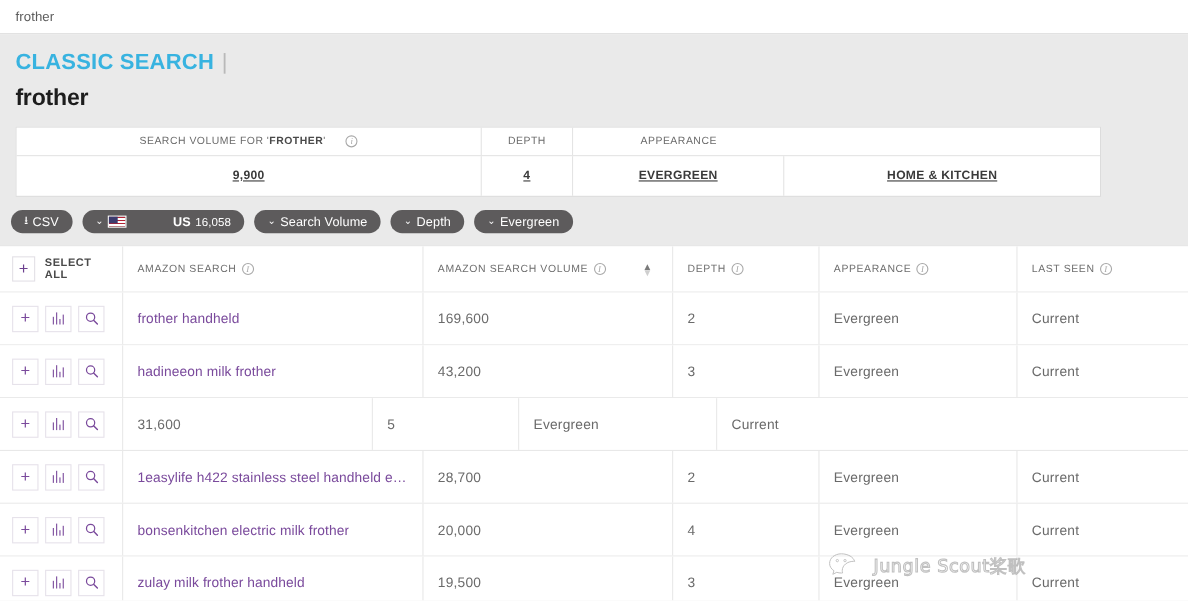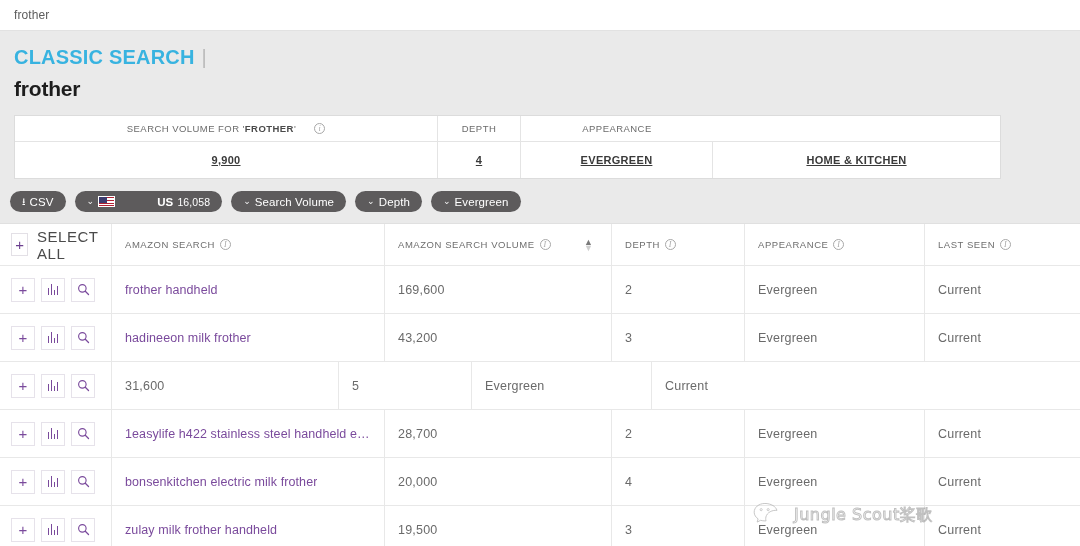--- a/index.html
+++ b/index.html
@@ -218,24 +218,24 @@
   .sel-plus {
     width: 23px; height: 23px;
     border: 1px solid #e3e0e6;
     display: flex; align-items: center; justify-content: center;
     color: #6c3f8f;
     font-size: 15px;
     line-height: 1;
     background: #fff;
   }
   .sel-label {
-    font-size: 15px;
+    font-size: 10px;
     letter-spacing: .5px;
     color: #4a4a4a;
-    font-weight: normal;
+    font-weight: bold;
     text-transform: uppercase;
   }
   .sorter {
     display: flex; flex-direction: column;
     align-items: center; justify-content: center;
     line-height: 6px;
     cursor: pointer;
   }
   .sorter .up   { color: #7a7a7a; font-size: 9px; }
   .sorter .down { color: #cfcfcf; font-size: 9px; }

